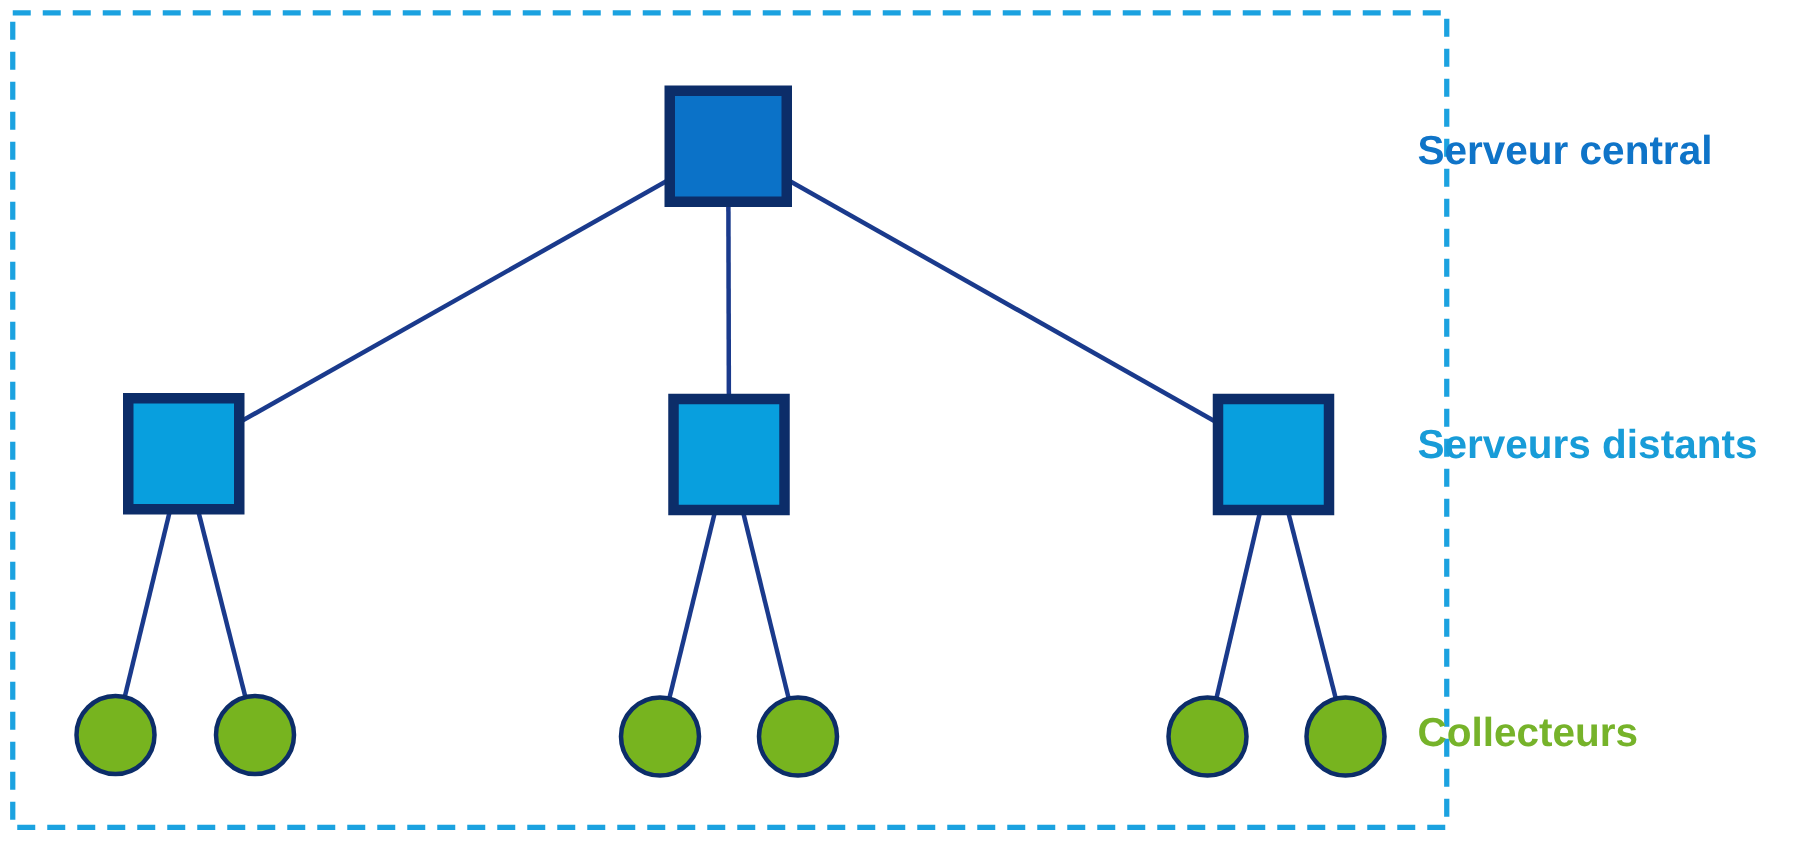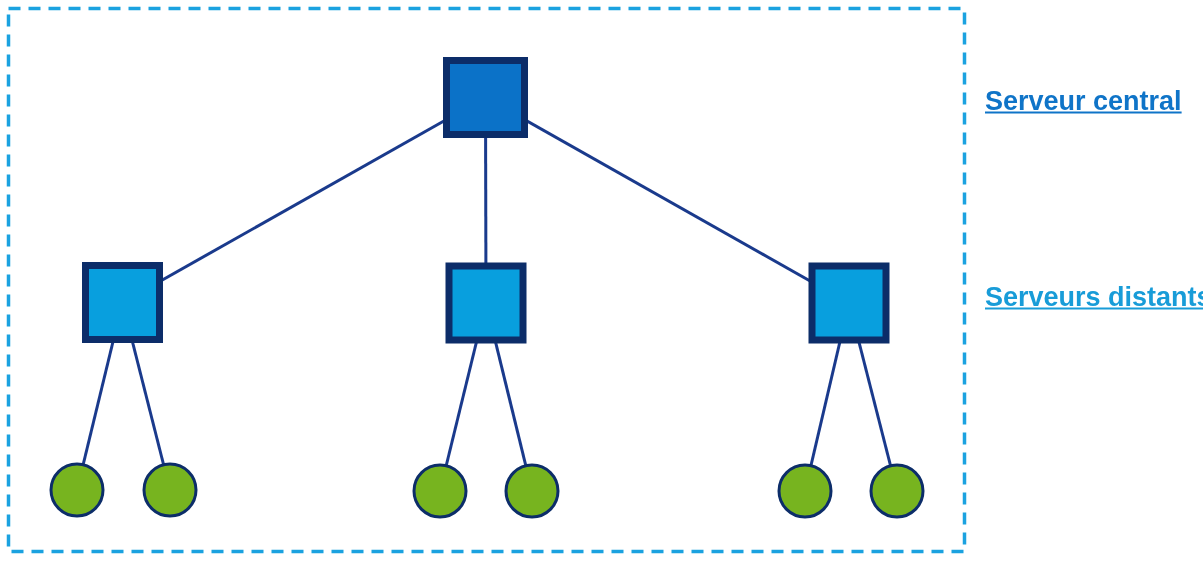--- a/index.html
+++ b/index.html
@@ -41,27 +41,26 @@
     stroke: var(--node-border, #0c2d69);
     stroke-width: 7;
   }
   .collector-node {
     fill: var(--collector-fill, #77b41f);
     stroke: var(--node-border, #0c2d69);
     stroke-width: 3;
   }
   .tier-label {
     position: absolute;
-    left: 985px;
+    left: 945px;
     transform: translateY(-50%);
     font-weight: bold;
     font-size: 27px;
     line-height: 1;
     white-space: nowrap;
-    text-decoration: underline;
   }
   .label-central   { top: 101px; color: var(--central-label, #0f74c8); }
   .label-distant   { top: 297px; color: var(--distant-label, #189cd8); }
   .label-collector { top: 489px; color: var(--collector-label, #76b32a); }
 </style>
 </head>
 <body>
 
 <div class="canvas">
   <svg width="1203" height="564" viewBox="0 0 1203 564">
@@ -93,13 +92,14 @@
       <circle class="collector-node" cx="170" cy="490" r="26"></circle>
       <circle class="collector-node" cx="440" cy="491" r="26"></circle>
       <circle class="collector-node" cx="532" cy="491" r="26"></circle>
       <circle class="collector-node" cx="805" cy="491" r="26"></circle>
       <circle class="collector-node" cx="897" cy="491" r="26"></circle>
     </g>
   </svg>
 
   <div class="tier-label label-central">Serveur central</div>
   <div class="tier-label label-distant">Serveurs distants</div>
+  <div class="tier-label label-collector">Collecteurs</div>
 </div>
 
 </body></html>

